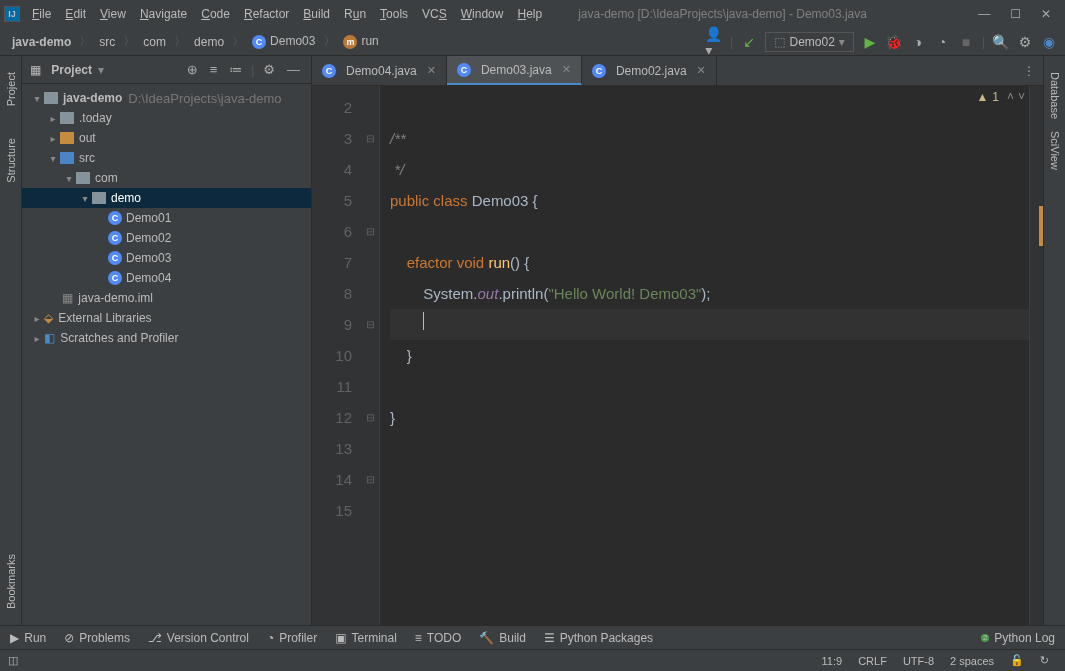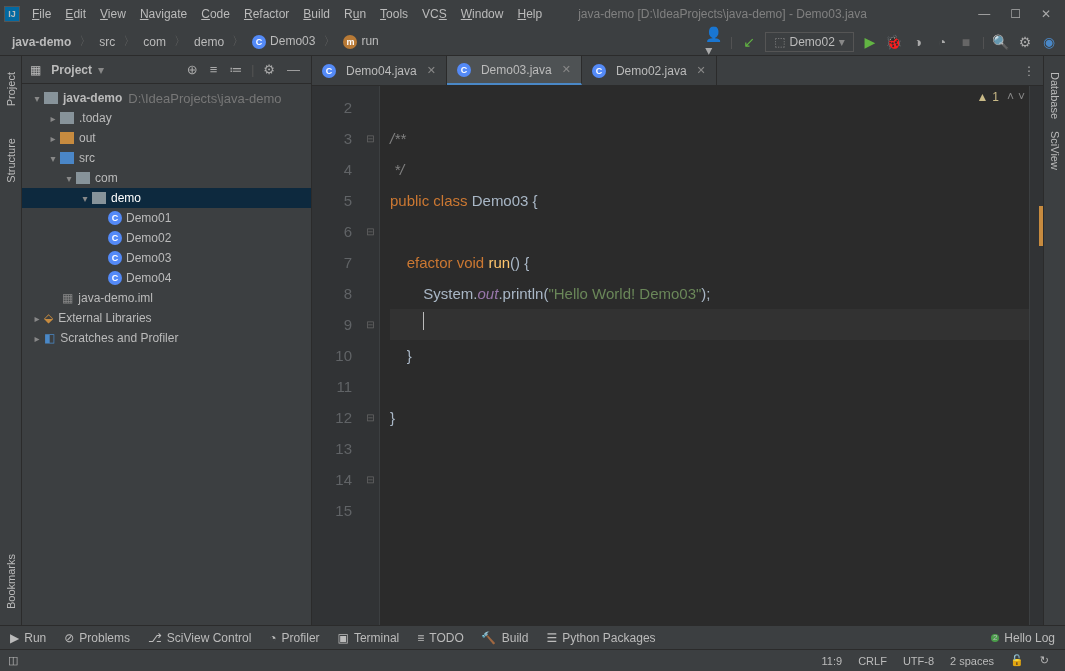--- a/index.html
+++ b/index.html
@@ -318,21 +318,21 @@
   <div class="bitem">
       <span>▶</span>
       <span>Run</span>
     </div>
   <div class="bitem">
       <span>⊘</span>
       <span>Problems</span>
     </div>
   <div class="bitem">
       <span>⎇</span>
-      <span>SciView Control</span>
+      <span>Version Control</span>
     </div>
   <div class="bitem">
       <span>◔</span>
       <span>Profiler</span>
     </div>
   <div class="bitem">
       <span>▣</span>
       <span>Terminal</span>
     </div>
   <div class="bitem">
@@ -343,21 +343,21 @@
       <span>🔨</span>
       <span>Build</span>
     </div>
   <div class="bitem">
       <span>☰</span>
       <span>Python Packages</span>
     </div>
   <div class="spacer"></div>
   <div class="event-log">
       <span class="event-dot">2</span>
-      <span>Hello Log</span>
+      <span>Python Log</span>
     </div>
 </div>
 
 <div class="statusbar">
   <span style="margin-right:6px">◫</span>
   <span class="spacer"></span>
   <span class="sitem">11:9</span>
   <span class="sitem">CRLF</span>
   <span class="sitem">UTF-8</span>
   <span class="sitem">2 spaces</span>

